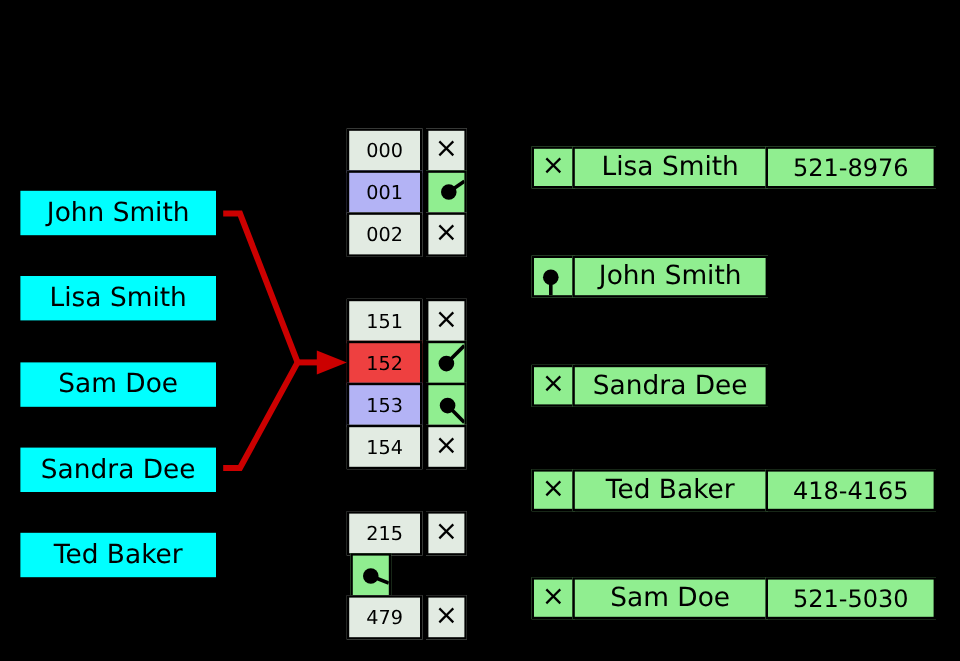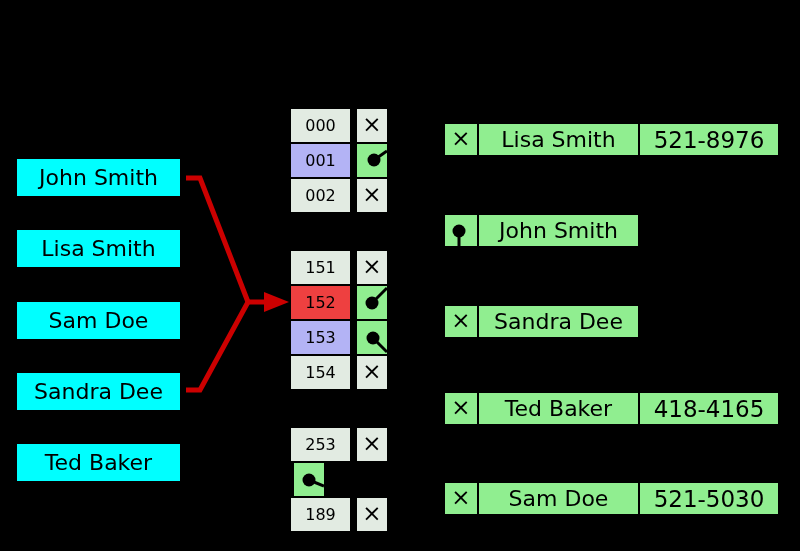--- a/index.html
+++ b/index.html
@@ -31,21 +31,21 @@
   .red{background:var(--cell-red,#ee4040);}
   .green{background:var(--cell-green,#90ee90);}
   .nullx{line-height:1;transform:translateY(-1px);}
   .ptr svg, .e-ptr svg{display:block;}
   
   .entry{position:absolute;left:443px;height:35px;display:flex;}
   .entry .cell{margin-left:-2px;background:var(--cell-green,#90ee90);}
   .entry .cell:first-child{margin-left:0;}
   .e-ptr{width:36px;font-size:23px;}
   .e-name{width:163px;font-size:22px;}
-  .e-phone{width:142px;font-size:23px;}
+  .e-phone{width:142px;font-size:20px;}
   
   .arrows{position:absolute;left:0;top:0;pointer-events:none;}
   .arrow-stroke{stroke:var(--arrow,#cc0000);stroke-width:5;fill:none;}
   .arrow-head{fill:var(--arrow,#cc0000);stroke:none;}
   .ink{stroke:#000;}
   .ink-fill{fill:#000;}
 </style>
 </head>
 <body>
 
@@ -134,37 +134,37 @@
         </div>
       <div class="cell ptr">
           <span class="nullx">×</span>
         </div>
     </div>
   </div>
 
   <div class="bucket-block" style="top:426px">
     <div class="bucket-row">
       <div class="cell idx">
-          <span>253</span>
+          <span>215</span>
         </div>
       <div class="cell ptr">
           <span class="nullx">×</span>
         </div>
     </div>
     <div class="bucket-row">
       <div class="cell ptr green">
         <svg width="30" height="33" viewBox="0 0 30 33">
             <line class="ink" x1="15" y1="17" x2="30" y2="23" stroke-width="3"></line>
             <circle class="ink-fill" cx="15" cy="17" r="6.5"></circle>
           </svg>
       </div>
     </div>
     <div class="bucket-row">
       <div class="cell idx">
-          <span>189</span>
+          <span>479</span>
         </div>
       <div class="cell ptr">
           <span class="nullx">×</span>
         </div>
     </div>
   </div>
 
   <div class="entry" style="top:122px">
     <div class="cell e-ptr">
         <span class="nullx">×</span>

